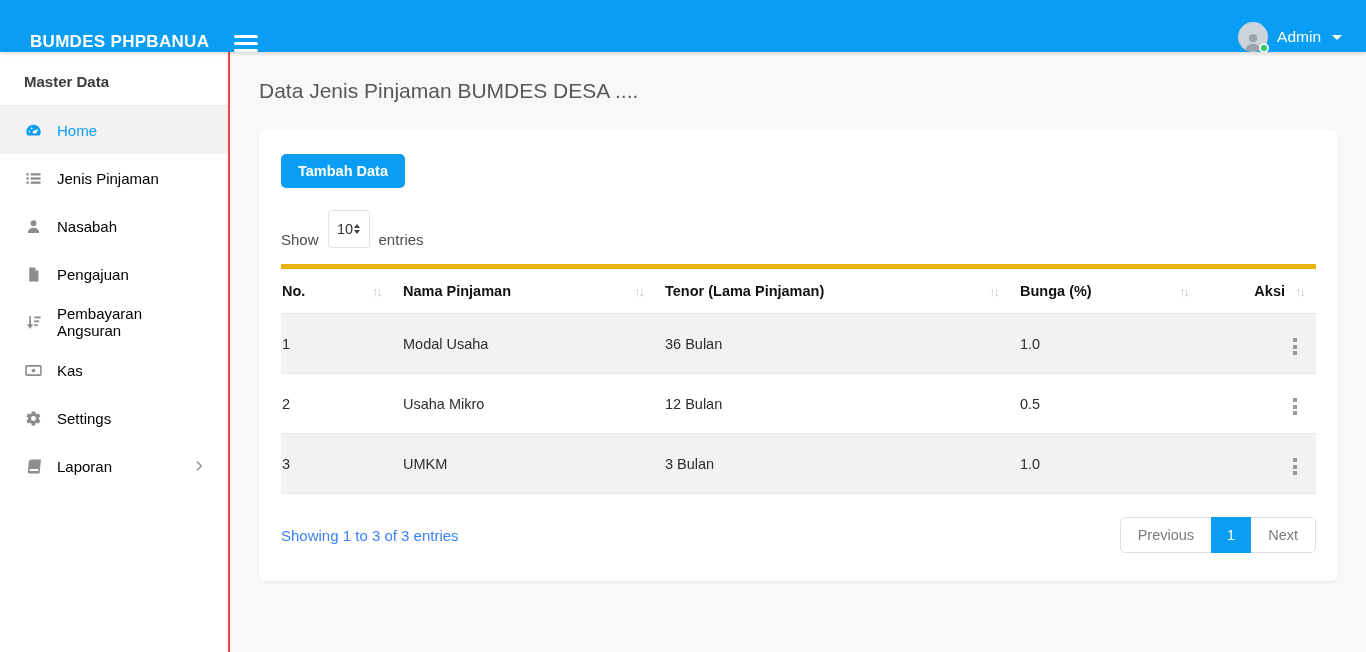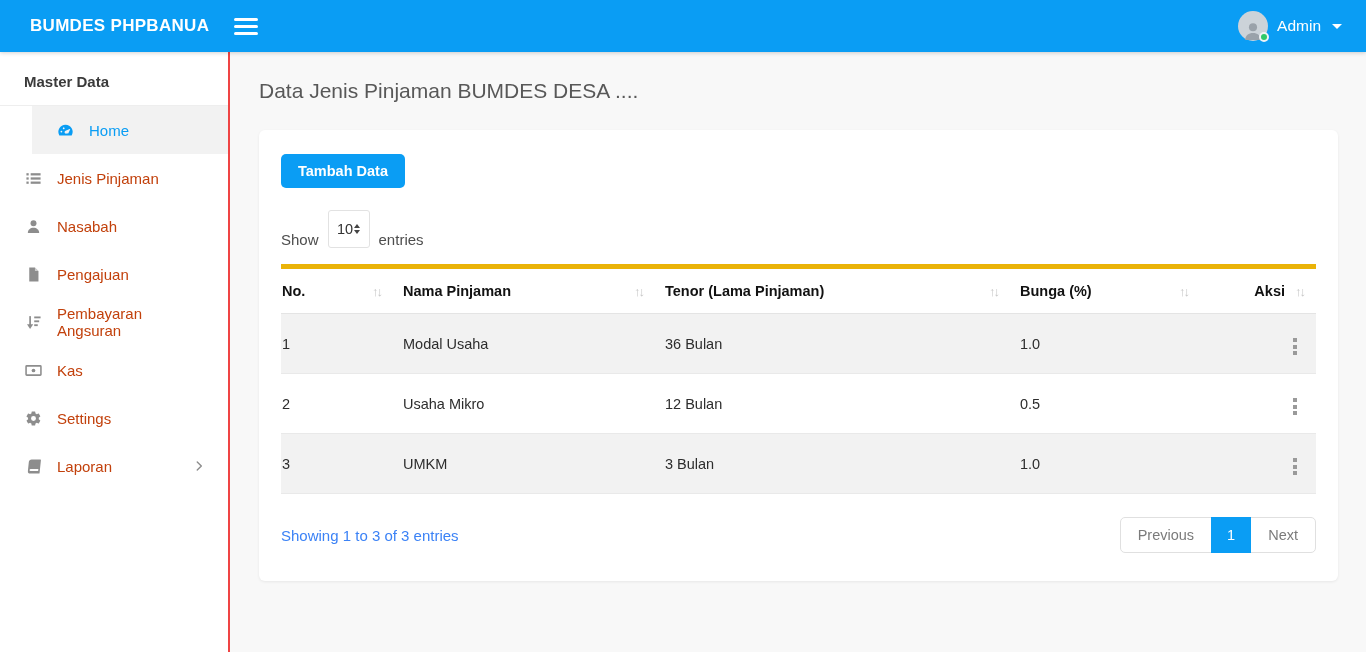--- a/index.html
+++ b/index.html
@@ -1,44 +1,44 @@
 <!DOCTYPE html>
 <html><head>
 <meta charset="utf-8">
 <style>
   * { margin:0; padding:0; box-sizing:border-box; }
   html,body { width:1366px; height:652px; overflow:hidden; }
   body { font-family:"Liberation Sans", sans-serif; background:#f8f8f8; }
 
   
   .navbar{
-    height:52px; background:#0a9df4; display:flex; align-items:center;
+    height:52px; background:#0a9df4; display:flex; align-items:flex-end;
     padding:0 24px 0 30px; box-shadow:0 1px 4px rgba(0,0,0,.18); position:relative; z-index:5;
   }
   .brand{ color:#fff; font-weight:700; font-size:17px; letter-spacing:.3px; width:204px; cursor:pointer; }
   .hamburger{ width:24px; display:flex; flex-direction:column; gap:4px; cursor:pointer; }
   .hamburger i{ display:block; height:3px; border-radius:2px; background:#fff; }
   .nav-right{ margin-left:auto; display:flex; align-items:center; gap:9px; cursor:pointer; }
   .avatar{ width:30px; height:30px; border-radius:50%; background:#ccd3d9; position:relative; display:flex; align-items:flex-end; justify-content:center; overflow:visible; }
   .avatar svg{ width:22px; height:22px; color:#9aa2aa; }
   .online-dot{ position:absolute; right:-1px; bottom:-1px; width:10px; height:10px; border-radius:50%; border:2px solid #eef2f5; }
   .user-name{ color:#fff; font-size:15.5px; font-weight:500; }
   .caret-down{ width:0; height:0; border-left:5px solid transparent; border-right:5px solid transparent; border-top:5px solid #fff; margin-left:2px; }
 
   
   .layout{ display:flex; height:600px; }
 
   
   .sidebar{ width:230px; background:#fff; border-right:2px solid #ef4444; flex-shrink:0; }
   .side-heading{ padding:21px 24px 15px; font-weight:700; font-size:15px; color:#3b3b3b; }
   .side-divider{ border-bottom:1px solid #eeeeee; }
-  .side-item{ display:flex; align-items:center; gap:15px; height:48px; padding:0 22px 0 24px; font-size:15px; color:#c2410c; cursor:pointer; }
+  .side-item{ display:flex; align-items:center; gap:15px; height:48px; padding:0 22px 0 24px; font-size:15px; color:#000000; cursor:pointer; }
   .side-item .sicon{ width:18px; height:18px; color:#8d8d8d; display:flex; align-items:center; justify-content:center; flex-shrink:0; }
   .side-item .sicon svg{ width:17px; height:17px; }
-  .side-item.active{ background:#f2f2f2; color:#0a9df4;margin-left:32px; }
+  .side-item.active{ background:#f2f2f2; color:#0a9df4; }
   .side-item.active .sicon{ color:#0a9df4; }
   .side-chevron{ margin-left:auto; color:#8d8d8d; display:flex; }
   .side-chevron svg{ width:14px; height:14px; }
 
   
   .main{ flex:1; background:#f8f8f8; padding:27px 30px 0 29px; }
   .page-title{ font-size:21px; color:#585858; font-weight:400; margin-bottom:27px; }
 
   .card{ background:#fff; border-radius:6px; box-shadow:0 1px 3px rgba(0,0,0,.07); padding:24px 22px 28px; }
 

